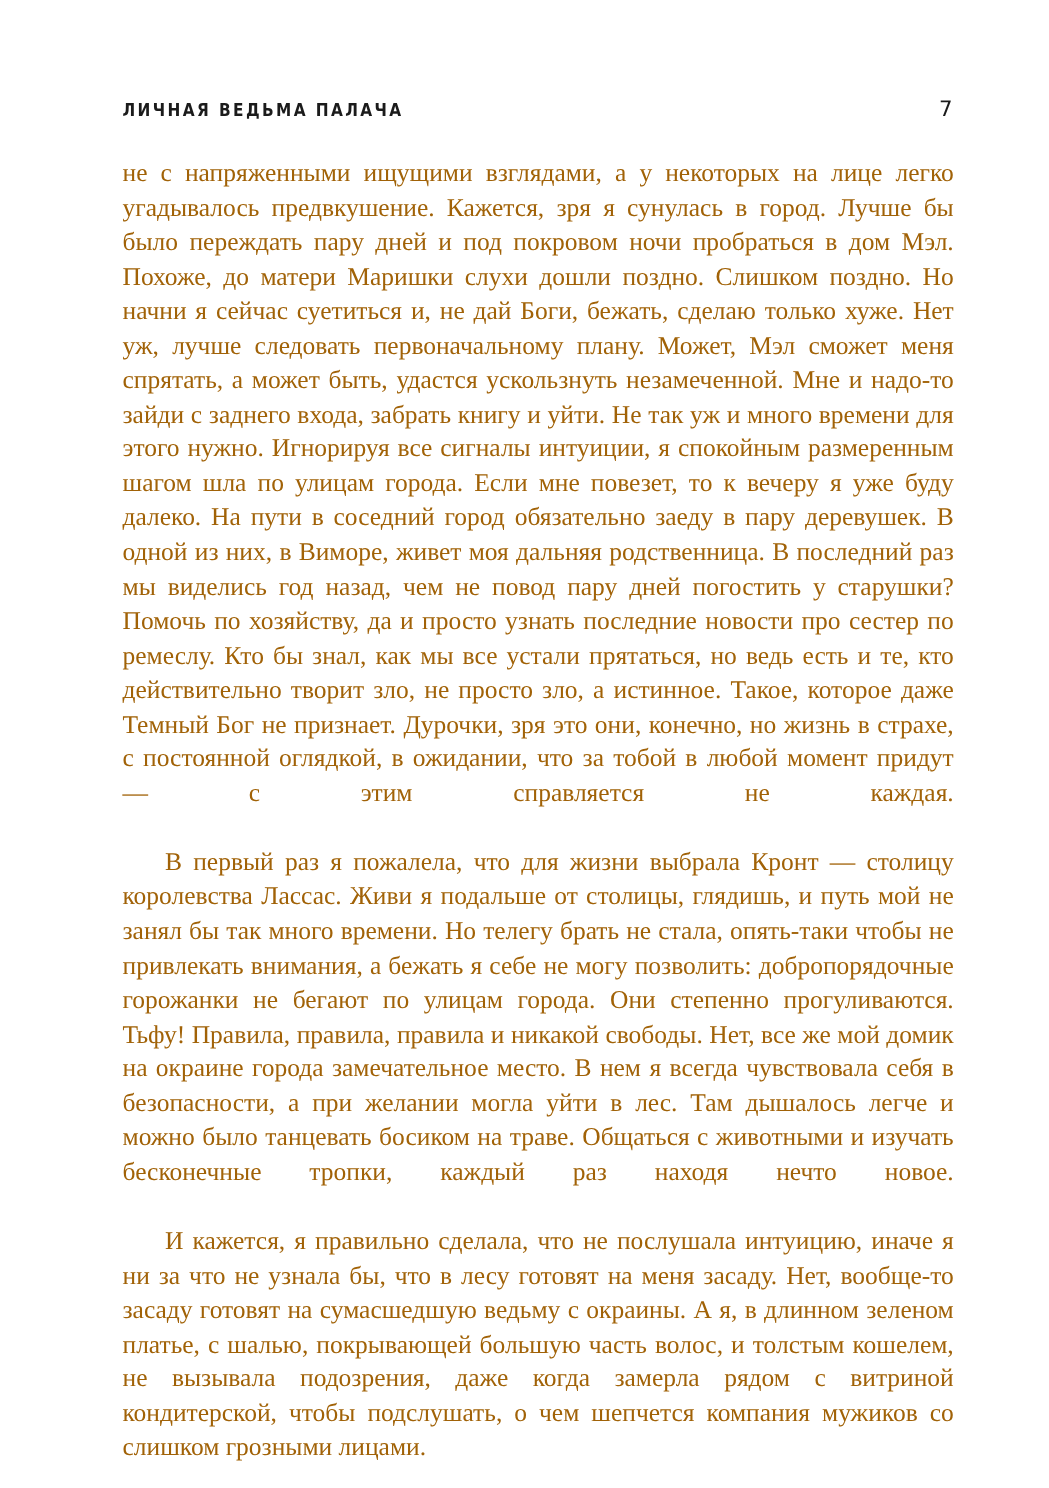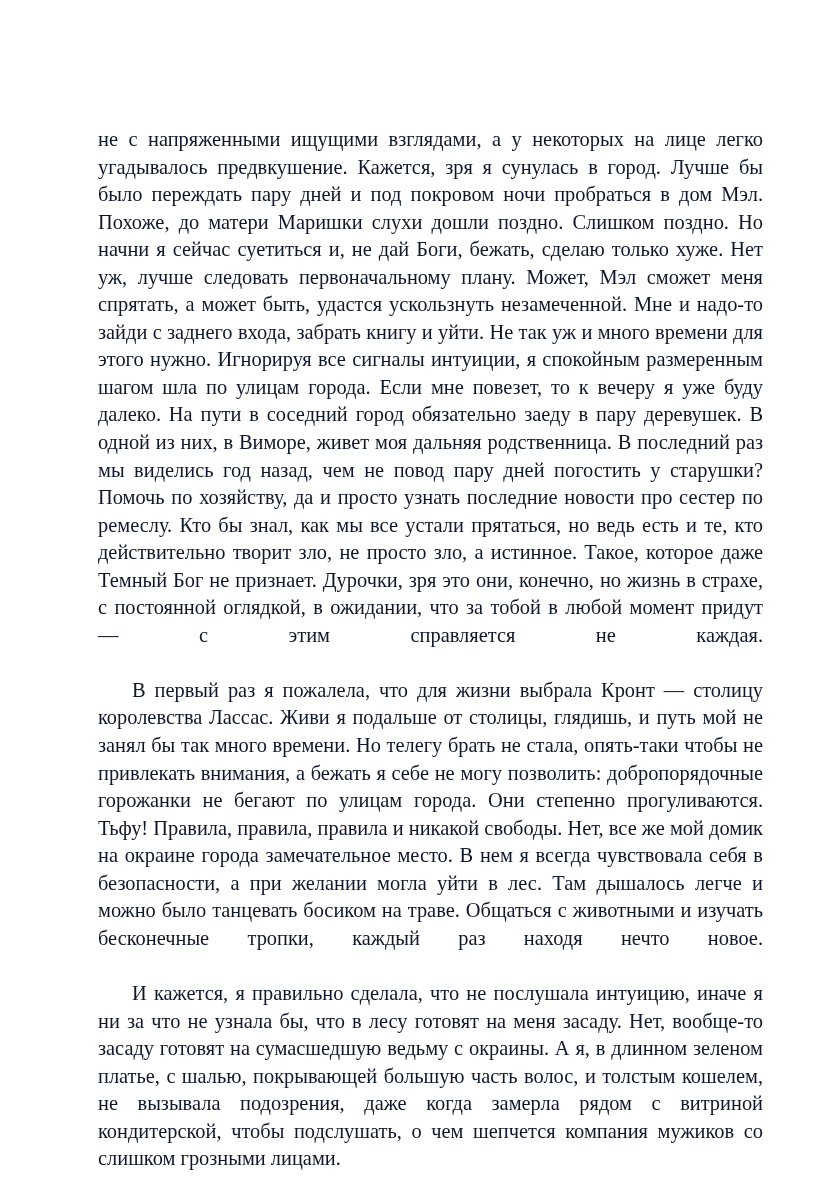--- a/index.html
+++ b/index.html
@@ -60,21 +60,21 @@
   
   .text-block {
     position: absolute;
     left: 98px;
     top: 126px;
     width: 665px;
     font-size: 20.4px;
     line-height: 27.55px;
     text-align: justify;
     text-justify: inter-word;
-    color: #0f172a;
+    color: #a16207;
     -webkit-hyphens: manual;
     hyphens: manual;
   }
 
   .text-block p {
     margin: 0;
     text-indent: 34px;
     text-align: justify;
   }
 
@@ -90,20 +90,24 @@
   }
   .text-block p:last-child::after {
     display: none;
   }
 </style>
 </head>
 <body>
 
 <div class="page">
 
+  <div class="running-head">
+    <div class="running-title">Личная ведьма Палача</div>
+    <div class="folio">7</div>
+  </div>
 
   <div class="text-block">
     <p class="no-indent">не с напряженными ищущими взглядами, а у некоторых на лице легко угадывалось предвкушение. Кажется, зря я сунулась в город. Лучше бы было переждать пару дней и под покровом ночи пробраться в дом Мэл. Похоже, до матери Маришки слухи дошли поздно. Слишком поздно. Но начни я сейчас суетиться и, не дай Боги, бежать, сделаю только хуже. Нет уж, лучше следовать первоначальному плану. Может, Мэл сможет меня спрятать, а может быть, удастся ускользнуть незамеченной. Мне и надо-то зайди с заднего входа, забрать книгу и уйти. Не так уж и много времени для этого нужно. Игнорируя все сигналы интуиции, я спокойным размеренным шагом шла по улицам города. Если мне повезет, то к вечеру я уже буду далеко. На пути в соседний город обязательно заеду в пару деревушек. В одной из них, в Виморе, живет моя дальняя родственница. В последний раз мы виделись год назад, чем не повод пару дней погостить у старушки? Помочь по хозяйству, да и просто узнать последние новости про сестер по ремеслу. Кто бы знал, как мы все устали прятаться, но ведь есть и те, кто действительно творит зло, не просто зло, а истинное. Такое, которое даже Темный Бог не признает. Дурочки, зря это они, конечно, но жизнь в страхе, с постоянной оглядкой, в ожидании, что за тобой в любой момент придут — с этим справляется не каждая.</p>
     <p>В первый раз я пожалела, что для жизни выбрала Кронт — столицу королевства Лассас. Живи я подальше от столицы, глядишь, и путь мой не занял бы так много времени. Но телегу брать не стала, опять-таки чтобы не привлекать внимания, а бежать я себе не могу позволить: добропорядочные горожанки не бегают по улицам города. Они степенно прогуливаются. Тьфу! Правила, правила, правила и никакой свободы. Нет, все же мой домик на окраине города замечательное место. В нем я всегда чувствовала себя в безопасности, а при желании могла уйти в лес. Там дышалось легче и можно было танцевать босиком на траве. Общаться с животными и изучать бесконечные тропки, каждый раз находя нечто новое.</p>
     <p>И кажется, я правильно сделала, что не послушала интуицию, иначе я ни за что не узнала бы, что в лесу готовят на меня засаду. Нет, вообще-то засаду готовят на сумасшедшую ведьму с окраины. А я, в длинном зеленом платье, с шалью, покрывающей большую часть волос, и толстым кошелем, не вызывала подозрения, даже когда замерла рядом с витриной кондитерской, чтобы подслушать, о чем шепчется компания мужиков со слишком грозными лицами.</p>
   </div>
 
 </div>
 
 </body></html>

